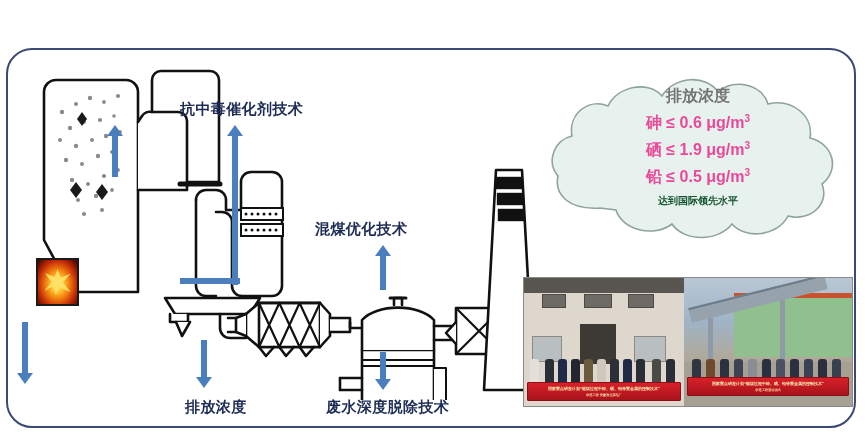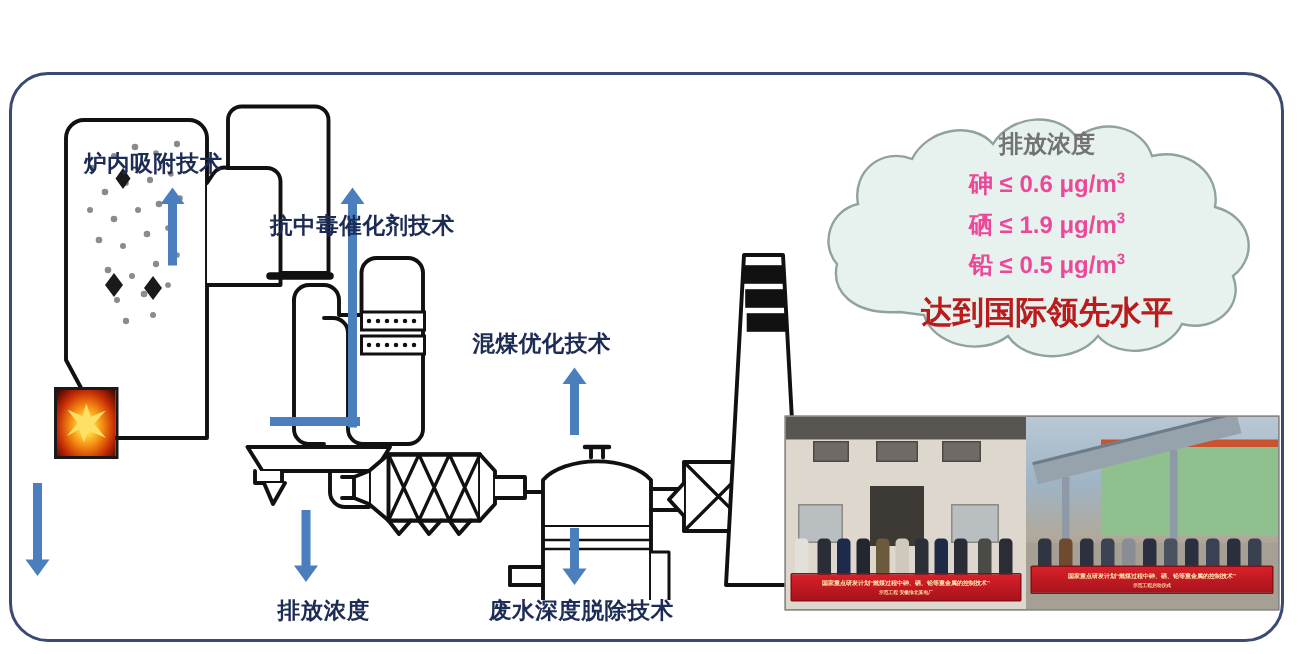--- a/index.html
+++ b/index.html
@@ -50,21 +50,21 @@
 
   
   #cloud{position:absolute;left:548px;top:58px;width:300px;height:200px;}
   #cloud svg{display:block;}
   .cloud-txt{position:absolute;width:300px;text-align:center;white-space:nowrap;}
   #cloud-title{top:28px;font-size:16px;font-weight:bold;color:#737373;}
   .cloud-line{font-size:16px;font-weight:bold;color:#ec4899;}
   #cloud-l1{top:55px;}
   #cloud-l2{top:82px;}
   #cloud-l3{top:109px;}
-  #cloud-foot{top:136px;font-size:21px;font-weight:bold;color:#b91c1c;}
+  #cloud-foot{top:136px;font-size:10px;font-weight:bold;color:#14532d;}
   .cloud-line sup{font-size:10px;}
 
   
   #photos{position:absolute;left:523px;top:277px;width:330px;height:130px;
           display:flex;border:1px solid #888;box-sizing:border-box;overflow:hidden;background:#9a9a96;}
   .photo{position:relative;overflow:hidden;}
   #photo1{width:160px;height:128px;background:linear-gradient(180deg,#6d6a66 0%,#5f5d5a 14%,#cfcac2 16%,#e3ded6 46%,#d8d2c9 62%,#b9b2a8 78%,#a39b90 100%);}
   #photo2{width:168px;height:128px;background:linear-gradient(180deg,#b9c7d4 0%,#a8bccc 22%,#9fb4c6 34%,#b0a99c 62%,#a09888 80%,#8c8477 100%);}
   .ph-banner{position:absolute;left:2%;right:2%;height:17px;
              background:linear-gradient(180deg,#d8202a,#a8131b);
@@ -275,23 +275,22 @@
   <div class="arrow arr-dn" style="left:196px;top:340px;width:16px;height:48px;">
     <div class="shaft"></div>
       <div class="head"></div>
   </div>
 
   <div class="arrow arr-dn" style="left:375px;top:352px;width:16px;height:38px;">
     <div class="shaft"></div>
       <div class="head"></div>
   </div>
 
-  <div class="lbl" style="left:56px;top:100px;">炉内吸附技术</div>
-
-  <div class="lbl" style="left:180px;top:100px;margin-top:41px;">抗中毒催化剂技术</div>
+
+  <div class="lbl" style="left:180px;top:100px;">抗中毒催化剂技术</div>
 
   <div class="lbl" style="left:315px;top:220px;">混煤优化技术</div>
 
 
   <div class="lbl" style="left:185px;top:398px;">排放浓度</div>
 
   <div class="lbl" style="left:326px;top:398px;">废水深度脱除技术</div>
 
   <div id="cloud">
     <svg width="300" height="200" viewBox="0 0 300 200" xmlns="http://www.w3.org/2000/svg">

